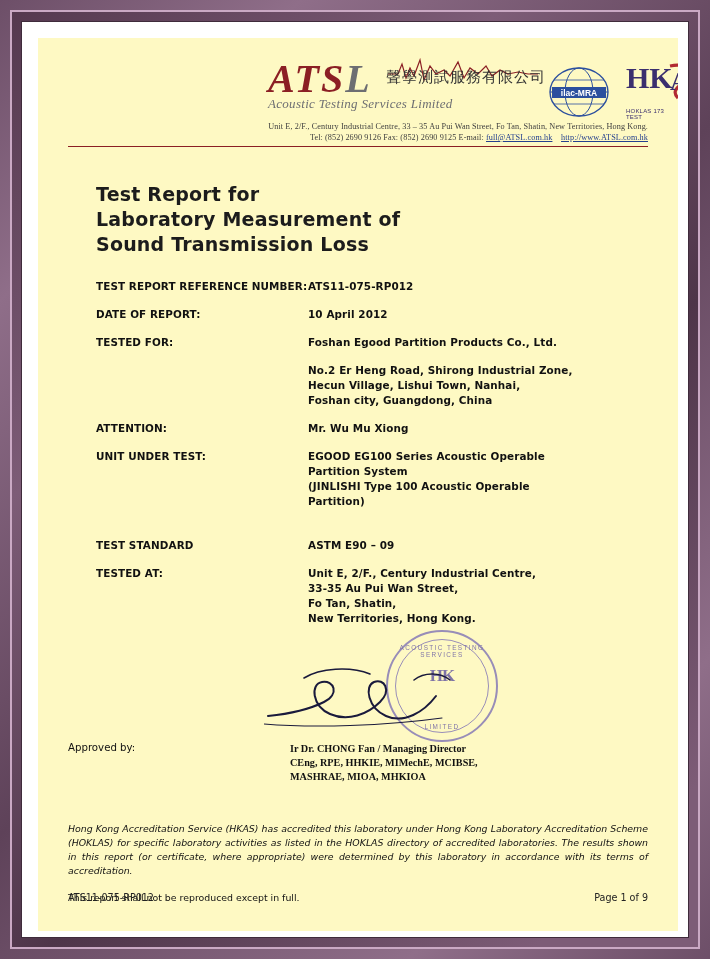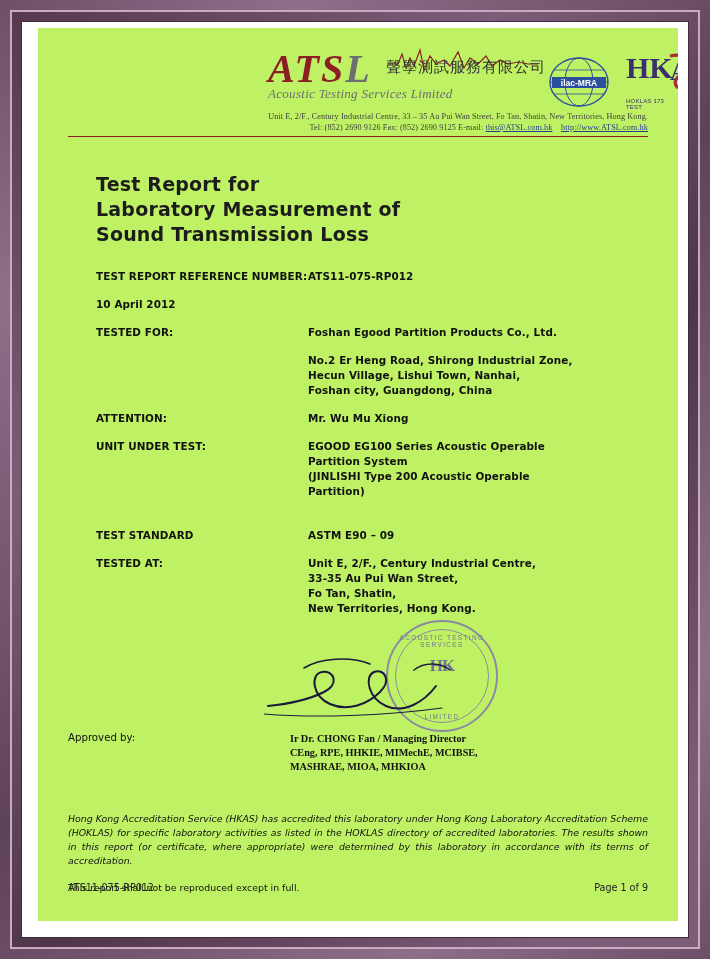--- a/index.html
+++ b/index.html
@@ -37,24 +37,24 @@
     box-sizing: border-box;
     border: 1px solid #3f2b3b;
     background: #fff;
     padding: 0;
     position: relative;
   }
 
   
   .sheet {
     position: absolute;
-    left: 16px; top: 6px;
+    left: 16px; top: 16px;
     width: 640px;
     height: 893px;
-    background: #bef264;
+    background: #fef9c3;
     box-sizing: border-box;
     padding: 22px 30px 10px 30px;
     overflow: hidden;
   }
 
   
   .letterhead {
     position: relative;
     height: 86px;
   }
@@ -299,39 +299,40 @@
               <path d="M44 6 C62 2, 70 14, 58 22 C50 28, 46 32, 52 38" fill="none" stroke="#b12a33" stroke-width="3.2"></path>
               <text x="44" y="30" font-family="Liberation Serif, serif" font-size="26" font-weight="bold" fill="#3b2f6e">A</text>
               <text x="62" y="38" font-family="Liberation Serif, serif" font-size="22" font-weight="bold" fill="#3b2f6e">S</text>
             </svg>
             <div class="hkas-sub">HOKLAS 173</div>
             <div class="hkas-sub">TEST</div>
           </div>
 
           <div class="addr-line">Unit E, 2/F., Century Industrial Centre, 33 – 35 Au Pui Wan Street, Fo Tan, Shatin, New Territories, Hong Kong.</div>
           <div class="addr-line addr-line2">
-            <span>Tel: (852) 2690 9126      Fax: (852) 2690 9125      E-mail: </span><span class="blue">this@ATSL.com.hk</span><span>&nbsp;&nbsp;&nbsp;&nbsp;</span><span class="blue">http://www.ATSL.com.hk</span>
+            <span>Tel: (852) 2690 9126      Fax: (852) 2690 9125      E-mail: </span><span class="blue">full@ATSL.com.hk</span><span>&nbsp;&nbsp;&nbsp;&nbsp;</span><span class="blue">http://www.ATSL.com.hk</span>
           </div>
           <div class="rule"></div>
         </div>
 
         <div class="doc-title">
           <div>Test Report for</div>
           <div>Laboratory Measurement of</div>
           <div>Sound Transmission Loss</div>
         </div>
 
         <div class="fields">
 
           <div class="frow">
             <div class="flabel">TEST REPORT REFERENCE NUMBER:</div>
             <div class="fvalue">ATS11-075-RP012</div>
           </div>
 
           <div class="frow">
+            <div class="flabel">DATE OF REPORT:</div>
             <div class="fvalue">10 April 2012</div>
           </div>
 
           <div class="frow">
             <div class="flabel">TESTED FOR:</div>
             <div class="fvalue">Foshan Egood Partition Products Co., Ltd.</div>
           </div>
 
           <div class="frow">
             <div class="flabel"></div>
@@ -345,21 +346,21 @@
           <div class="frow">
             <div class="flabel">ATTENTION:</div>
             <div class="fvalue">Mr. Wu Mu Xiong</div>
           </div>
 
           <div class="frow">
             <div class="flabel">UNIT UNDER TEST:</div>
             <div class="fvalue">
               <div>EGOOD  EG100  Series  Acoustic  Operable</div>
               <div>Partition System</div>
-              <div>(JINLISHI   Type   200   Acoustic   Operable</div>
+              <div>(JINLISHI   Type   100   Acoustic   Operable</div>
               <div>Partition)</div>
             </div>
           </div>
 
           <div class="gap-lg"></div>
 
           <div class="frow">
             <div class="flabel">TEST STANDARD</div>
             <div class="fvalue">ASTM E90 – 09</div>
           </div>

